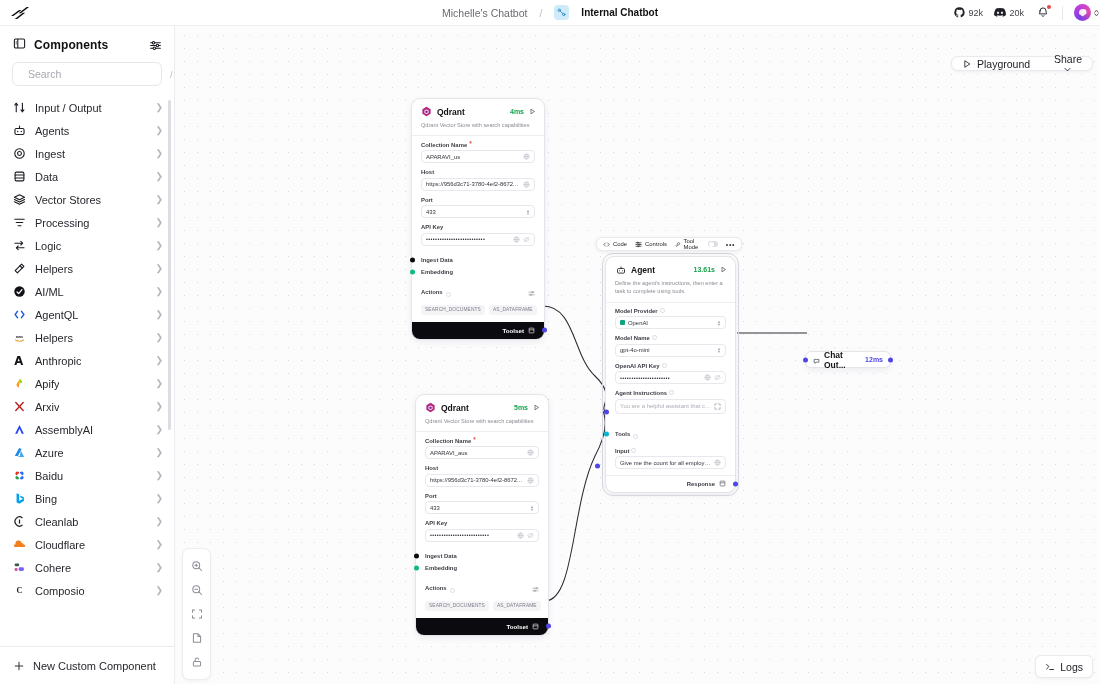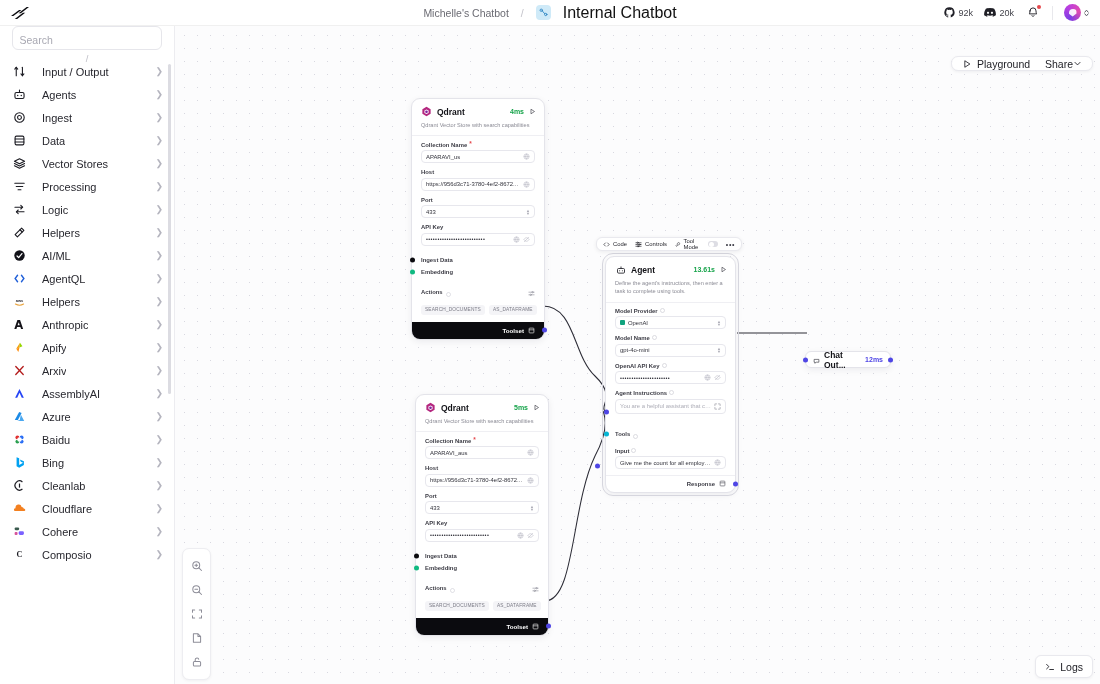--- a/index.html
+++ b/index.html
@@ -24,24 +24,24 @@
   .logo-wrap { width: 40px; display: flex; align-items: center; justify-content: center; }
   .logo-glyph { width: 22px; height: 18px; }
 
   .breadcrumb { position: absolute; left: 0; right: 0; display: flex; align-items: center;
     justify-content: center; gap: 12px; font-size: 10.5px; pointer-events: none; }
   .breadcrumb > * { pointer-events: auto; }
   .crumb-project { color: #6b6b73; }
   .crumb-sep { color: #c2c2c9; }
   .flow-badge { width: 15px; height: 15px; border-radius: 4px; background: #cfeaf8;
     display: flex; align-items: center; justify-content: center; }
-  .crumb-flow { font-weight: 400; color: #111; font-size: 16px; }
+  .crumb-flow { font-weight: 700; color: #111; font-size: 10px; }
 
   .topbar-right { margin-left: auto; display: flex; align-items: center; gap: 11px;
-    padding-right: 10px; font-size: 9.5px; color: #4a4a52; }
+    font-size: 9.5px; color: #4a4a52; }
   .stat { display: flex; align-items: center; gap: 3.5px; }
   .stat .num { font-size: 9px; color: #43434b; font-weight: 400; }
   .bell-wrap { position: relative; padding: 0 2px; }
   .bell-dot { position: absolute; top: -1px; right: 0px; width: 4px; height: 4px;
     border-radius: 50%; background: #e5484d; }
   .vdiv { width: 1px; height: 14px; background: #e8e8ec; }
   .avatar-wrap { display: flex; align-items: center; gap: 2px; }
   .avatar { width: 17px; height: 17px; border-radius: 50%;
     background: conic-gradient(from 200deg, #7b3fe4, #b93ee0, #e14bb0, #7b3fe4);
     display: flex; align-items: center; justify-content: center; }
@@ -53,31 +53,31 @@
 
   
   .sidebar { width: 175px; min-width: 175px; background: #fff; display: flex;
     flex-direction: column; border-right: 1px solid #ececf0; position: relative; z-index: 30; }
   .sb-head { display: flex; align-items: center; gap: 8px; padding: 10px 12px 8px 13px; }
   .sb-head-title { font-size: 12px; font-weight: 700; color: #111; letter-spacing: .1px; }
   .sb-head-filter { margin-left: auto; color: #33333a; display: flex; }
 
   .search-box { margin: 0 12px 10px 12px; height: 24px; border: 1px solid #e6e6eb;
     border-radius: 6px; display: flex; align-items: center; gap: 7px; padding: 0 8px;
-    background: #fff; flex-direction: column; }
+    background: #fff; }
   .search-box input { border: 0; outline: 0; flex: 1; font-size: 10.5px;
     font-family: "Liberation Sans", sans-serif; color: #2a2a30; background: transparent; }
   .search-box input::placeholder { color: #a8a8b2; }
   .slash { font-size: 9.5px; color: #bdbdc6; }
 
   .sb-scroll { flex: 1; overflow: hidden; position: relative; padding-bottom: 2px; }
   .sb-track { position: absolute; right: 3px; top: 4px; width: 3px; height: 330px;
     background: #dcdce2; border-radius: 3px; }
 
-  .sb-item { display: flex; align-items: center; gap: 16px; height: 23px;
+  .sb-item { display: flex; align-items: center; gap: 9px; height: 23px;
     padding: 0 11px 0 13px; cursor: pointer; }
   .sb-ico { width: 13px; height: 13px; display: flex; align-items: center;
     justify-content: center; flex: 0 0 13px; }
   .sb-label { font-size: 11px; color: #27272e; white-space: nowrap; overflow: hidden;
     text-overflow: ellipsis; }
   .sb-chev { margin-left: auto; color: #b4b4be; font-size: 9px; line-height: 1; }
   .sb-section { font-size: 9.5px; font-weight: 700; color: #3a3a42;
     padding: 12px 13px 5px 13px; }
 
   .sb-foot { border-top: 1px solid #ececf0; height: 38px; display: flex; align-items: center;
@@ -90,21 +90,21 @@
     background-image: radial-gradient(circle, #d8d8e0 0.9px, transparent 0.9px);
     background-size: 13px 13px; background-position: 3px 3px; }
 
   
   .flow-toolbar { position: absolute; top: 30px; right: 7px; height: 15px;
     background: #fff; border: 1px solid #e9e9ee; border-radius: 7px;
     box-shadow: 0 1px 3px rgba(16,16,32,.06); display: flex; align-items: center;
     padding: 0 10px; gap: 12px; z-index: 20; min-width: 142px; }
   .tb-btn { display: flex; align-items: center; gap: 5px; font-size: 10.5px;
     color: #1c1c22; cursor: pointer; }
-  .tb-btn.share { gap: 0; margin-left: auto; }
+  .tb-btn.share { gap: 0; margin-left: auto; flex-direction: column; }
 
   
   .ctrl-rail { position: absolute; left: 7px; bottom: 4px; width: 29px;
     background: #fff; border: 1px solid #ededf1; border-radius: 7px;
     box-shadow: 0 1px 3px rgba(16,16,32,.05); display: flex; flex-direction: column;
     align-items: center; padding: 5px 0; gap: 0; z-index: 20; }
   .ctrl-btn { width: 27px; height: 24px; display: flex; align-items: center;
     justify-content: center; cursor: pointer; color: #8d8d98; }
 
   
@@ -238,20 +238,41 @@
           <path d="M2 5 L4 2.6 L6 5"></path>
             <path d="M2 7 L4 9.4 L6 7"></path>
         </svg>
       </div>
     </div>
   </div>
 
   <div class="body">
 
     <div class="sidebar">
+      <div class="sb-head">
+        <span>
+          <svg width="13" height="13" viewBox="0 0 16 16" fill="none" stroke="#18181f" stroke-width="1.3" stroke-linejoin="round">
+            <rect x="1.7" y="2.4" width="12.6" height="11.2" rx="1.6"></rect>
+            <path d="M5.9 2.4 V13.6"></path>
+              <path d="M3.4 6 h1.1"></path>
+              <path d="M3.4 8.4 h1.1"></path>
+          </svg>
+        </span>
+        <span class="sb-head-title">Components</span>
+        <span class="sb-head-filter">
+          <svg width="13" height="13" viewBox="0 0 16 16" fill="none" stroke="#18181f" stroke-width="1.3" stroke-linecap="round">
+            <path d="M2 4.6h12"></path>
+              <path d="M2 8h12"></path>
+              <path d="M2 11.4h12"></path>
+            <circle cx="5.6" cy="4.6" r="1.5" fill="#fff"></circle>
+              <circle cx="10.4" cy="8" r="1.5" fill="#fff"></circle>
+              <circle cx="6.6" cy="11.4" r="1.5" fill="#fff"></circle>
+          </svg>
+        </span>
+      </div>
 
       <div class="search-box">
         <svg width="11" height="11" viewBox="0 0 16 16" fill="none" stroke="#a0a0ab" stroke-width="1.4" stroke-linecap="round">
           <circle cx="7" cy="7" r="4.6"></circle>
             <path d="M10.5 10.5 L14 14"></path>
         </svg>
         <input type="text" placeholder="Search" style="">
         <span class="slash">/</span>
       </div>
 
@@ -486,20 +507,27 @@
                 <svg width="13" height="13" viewBox="0 0 16 16">
                   <text x="8" y="11.4" font-size="10" font-weight="700" fill="#1b1b22" text-anchor="middle" font-family="Liberation Serif">C</text>
                 </svg>
               </span>
               <span class="sb-label">Composio</span>
               <span class="sb-chev">❯</span>
             </div>
           </div>
       </div>
 
+      <div class="sb-foot">
+        <svg width="12" height="12" viewBox="0 0 16 16" fill="none" stroke="#2c2c34" stroke-width="1.3" stroke-linecap="round">
+          <path d="M8 3v10"></path>
+            <path d="M3 8h10"></path>
+        </svg>
+        <span class="sb-foot-label">New Custom Component</span>
+      </div>
     </div>
 
     <div class="canvas">
 
       <svg class="edges" viewBox="0 0 925 658" preserveAspectRatio="none">
         <path d="M368 280 C 400 280, 398 330, 420 350 C 442 371, 424 380, 430 385" fill="none" stroke="#2c2c36" stroke-width="1.05"></path>
         <path d="M370 575 C 400 575, 396 480, 420 430 C 440 392, 424 386, 430 385" fill="none" stroke="#2c2c36" stroke-width="1.05"></path>
         <path d="M562 307 C 590 307, 605 307, 632 307" fill="none" stroke="#2c2c36" stroke-width="1.05"></path>
       </svg>
 

